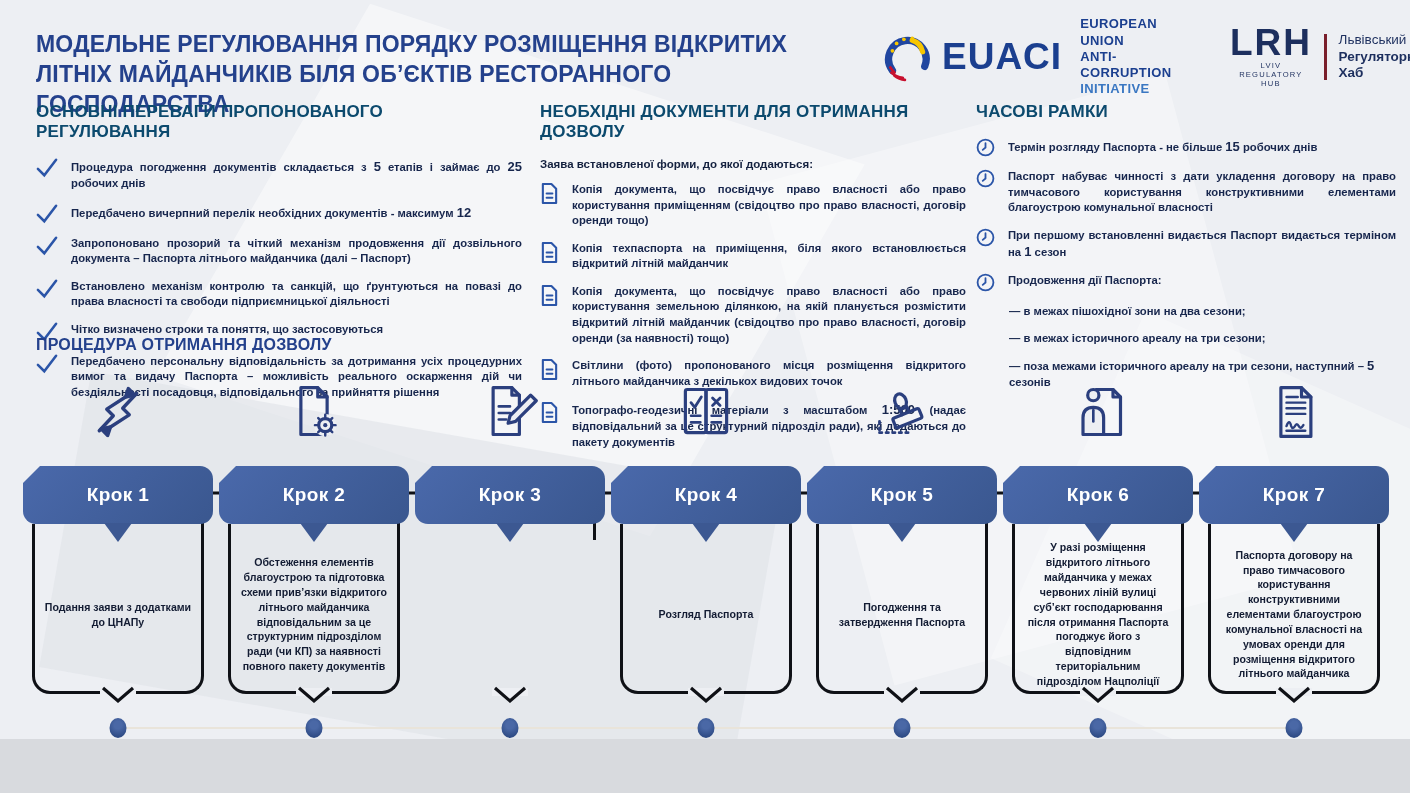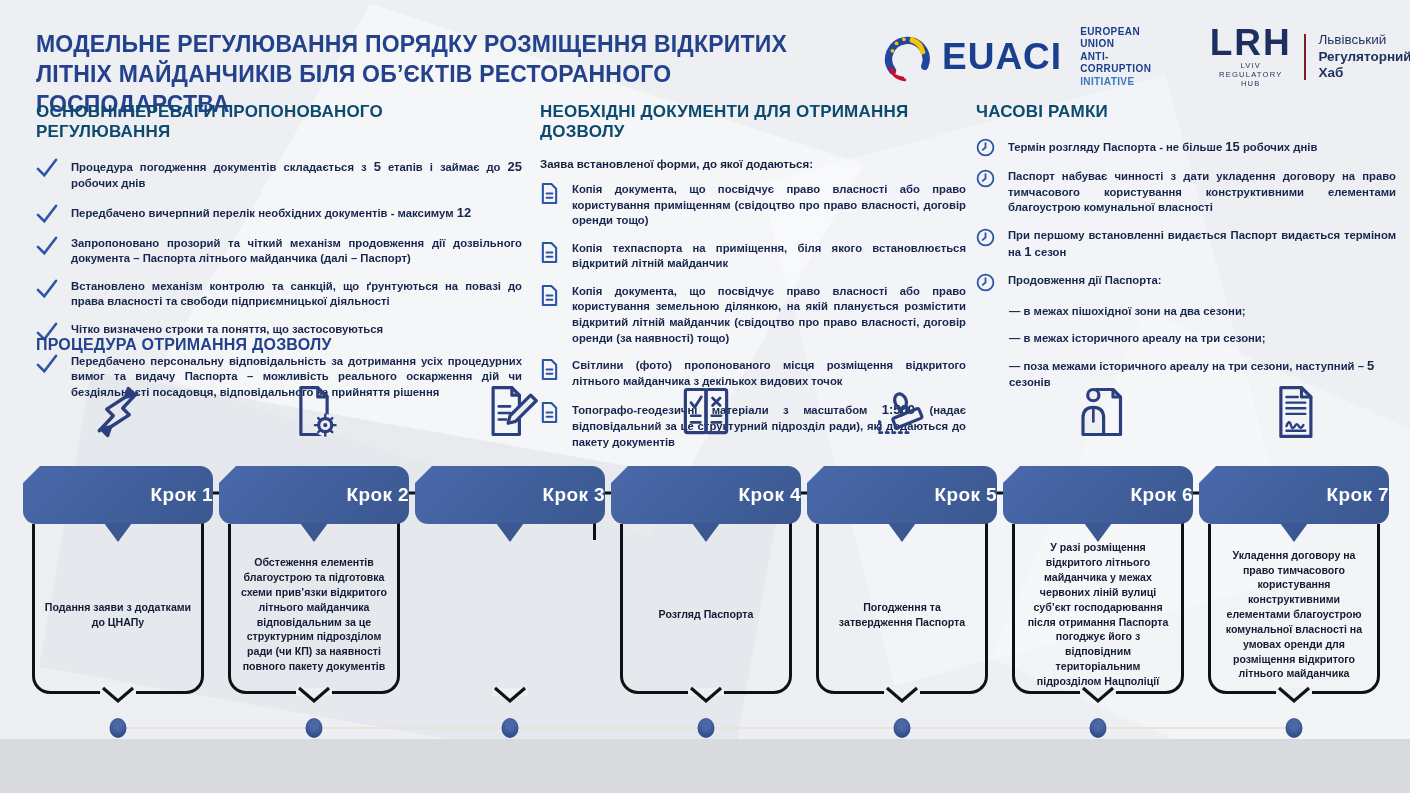--- a/index.html
+++ b/index.html
@@ -11,21 +11,21 @@
   .wm2{left:820px;top:120px;width:420px;height:520px;background:rgba(255,255,255,.35);transform:rotate(-15deg);}
   .wm3{left:60px;top:430px;width:700px;height:300px;background:rgba(223,226,232,.6);transform:rotate(10deg);}
   .wm4{left:1050px;top:380px;width:420px;height:380px;background:rgba(255,255,255,.3);transform:rotate(24deg);}
 
   
   .title{position:absolute;left:36px;top:30px;width:830px;font-size:23px;line-height:1.3;
          font-weight:bold;letter-spacing:.2px;color:#24418c;text-transform:uppercase;}
   .logos{position:absolute;left:882px;top:28px;width:512px;height:58px;display:flex;align-items:center;}
   .euaci{display:flex;align-items:center;gap:10px;}
   .euaci-name{font-size:37px;font-weight:bold;color:#1b3f8f;letter-spacing:1px;}
-  .euaci-tag{margin-left:8px;font-size:10px;font-weight:bold;line-height:1.25;color:#1b3f8f;letter-spacing:.4px;}
+  .euaci-tag{margin-left:8px;font-size:13px;font-weight:bold;line-height:1.25;color:#1b3f8f;letter-spacing:.4px;}
   .euaci-tag .l3{color:#3a77c2;}
   .lrh{display:flex;align-items:center;margin-left:58px;}
   .lrh-block{text-align:center;}
   .lrh-name{font-size:37px;font-weight:bold;color:#1d2f5e;letter-spacing:2px;line-height:.9;}
   .lrh-sub{font-size:7.6px;font-weight:normal;color:#1d2f5e;letter-spacing:1.2px;margin-top:1px;}
   .lrh-bar{width:3px;height:46px;background:#7a1f2b;margin:0 12px;}
   .lrh-tag{font-size:13.5px;line-height:1.25;color:#1d2f5e;}
   .lrh-tag .b{font-weight:bold;}
 
   
@@ -43,21 +43,21 @@
 
   
   .proc-h{position:absolute;left:36px;top:336px;font-size:16px;font-weight:bold;color:#24418c;letter-spacing:.2px;text-transform:uppercase;}
   .steps{position:absolute;left:20px;top:372px;width:1372px;height:415px;}
   .stepcol{position:absolute;top:0;width:196px;height:415px;}
   .step-icon{position:absolute;top:4px;left:0;width:196px;height:72px;display:flex;align-items:center;justify-content:center;}
   .banner{position:absolute;top:94px;left:3px;right:3px;height:58px;z-index:3;
           background:linear-gradient(135deg,#4a69ab,#3a578f);
           border-radius:13px;
           clip-path:polygon(17px 0,100% 0,100% 100%,0 100%,0 17px);
-          display:flex;align-items:center;justify-content:flex-end;}
+          display:flex;align-items:center;justify-content:center;}
   .banner span{color:#fff;font-size:19px;font-weight:bold;letter-spacing:.4px;}
   .pointer{position:absolute;top:151px;left:50%;transform:translateX(-50%);z-index:3;
            width:0;height:0;border-left:14px solid transparent;border-right:14px solid transparent;
            border-top:19px solid #3c5892;}
   .card{position:absolute;top:152px;left:12px;right:12px;height:167px;z-index:2;
         border:3px solid #0f1116;border-top:none;border-radius:0 0 18px 18px;
         display:flex;align-items:center;justify-content:center;}
   .card .ctext{padding:24px 9px 10px 9px;font-size:10.6px;line-height:1.4;font-weight:bold;
                text-align:center;color:#131c33;}
   .notch-gap{position:absolute;top:316px;left:50%;transform:translateX(-50%);width:36px;height:8px;background:#edeff3;z-index:2;}
@@ -445,21 +445,21 @@
           <path d="M28 16 H40 M28 22 H48 M28 28 H48 M28 34 H48" stroke-width="2.6"></path>
           <path d="M28 47 q3 -8 5 0 q1.5 4 4 0 q2 -4 4 0 q2 4 5 -1" stroke-width="2.6"></path>
           <path d="M28 52 H48" stroke-width="2.6"></path>
         </svg>
       </div>
       <div class="banner">
           <span>Крок 7</span>
         </div>
       <div class="pointer"></div>
       <div class="card">
-          <div class="ctext">Укладення договору на право тимчасового користування конструктивними елементами благоустрою комунальної власності на умовах оренди для розміщення відкритого літнього майданчика</div>
+          <div class="ctext">Паспорта договору на право тимчасового користування конструктивними елементами благоустрою комунальної власності на умовах оренди для розміщення відкритого літнього майданчика</div>
         </div>
       <div class="notch-gap"></div>
       <div class="notch">
           <svg width="34" height="18" viewBox="0 0 34 18">
             <polyline points="2,2 17,15 32,2" stroke="#0f1116" stroke-width="3.2" fill="#edeff3"></polyline>
           </svg>
         </div>
       <div class="dot"></div>
       <div class="num">07</div>
     </div>

